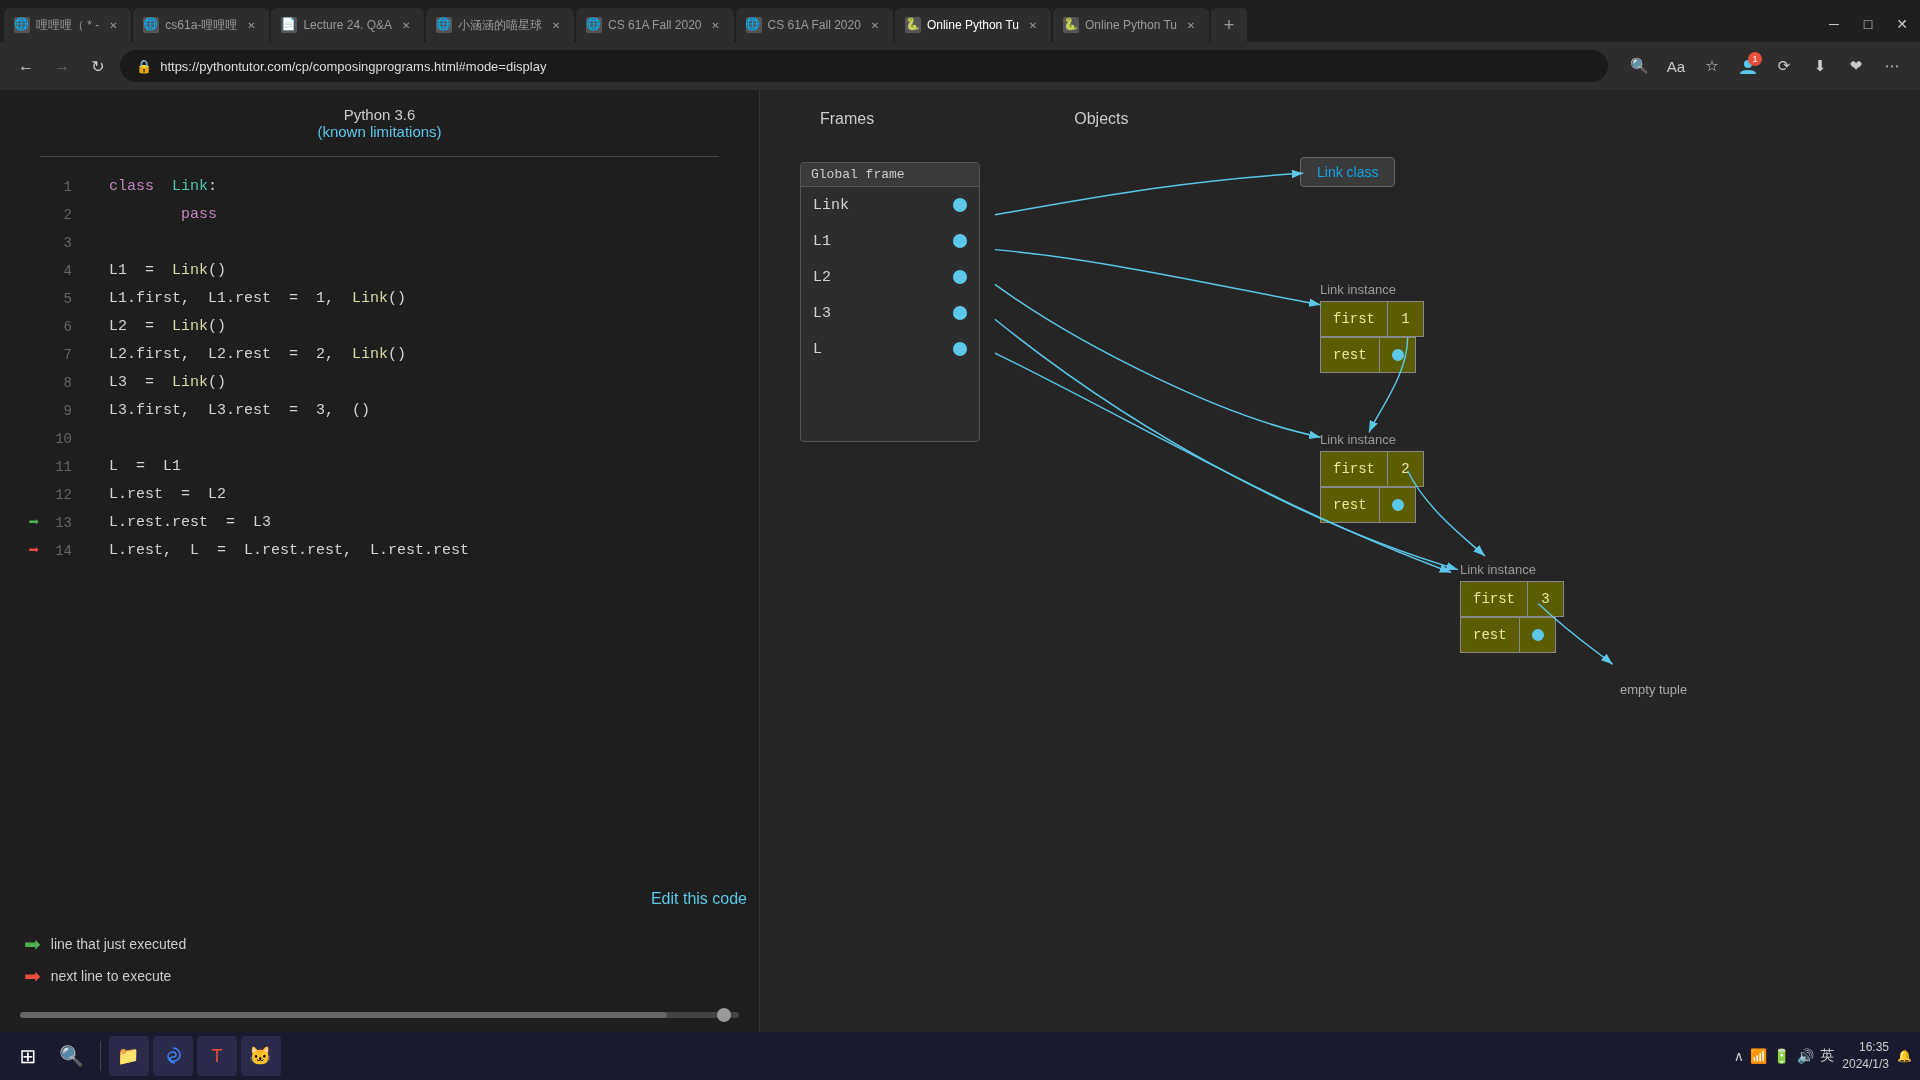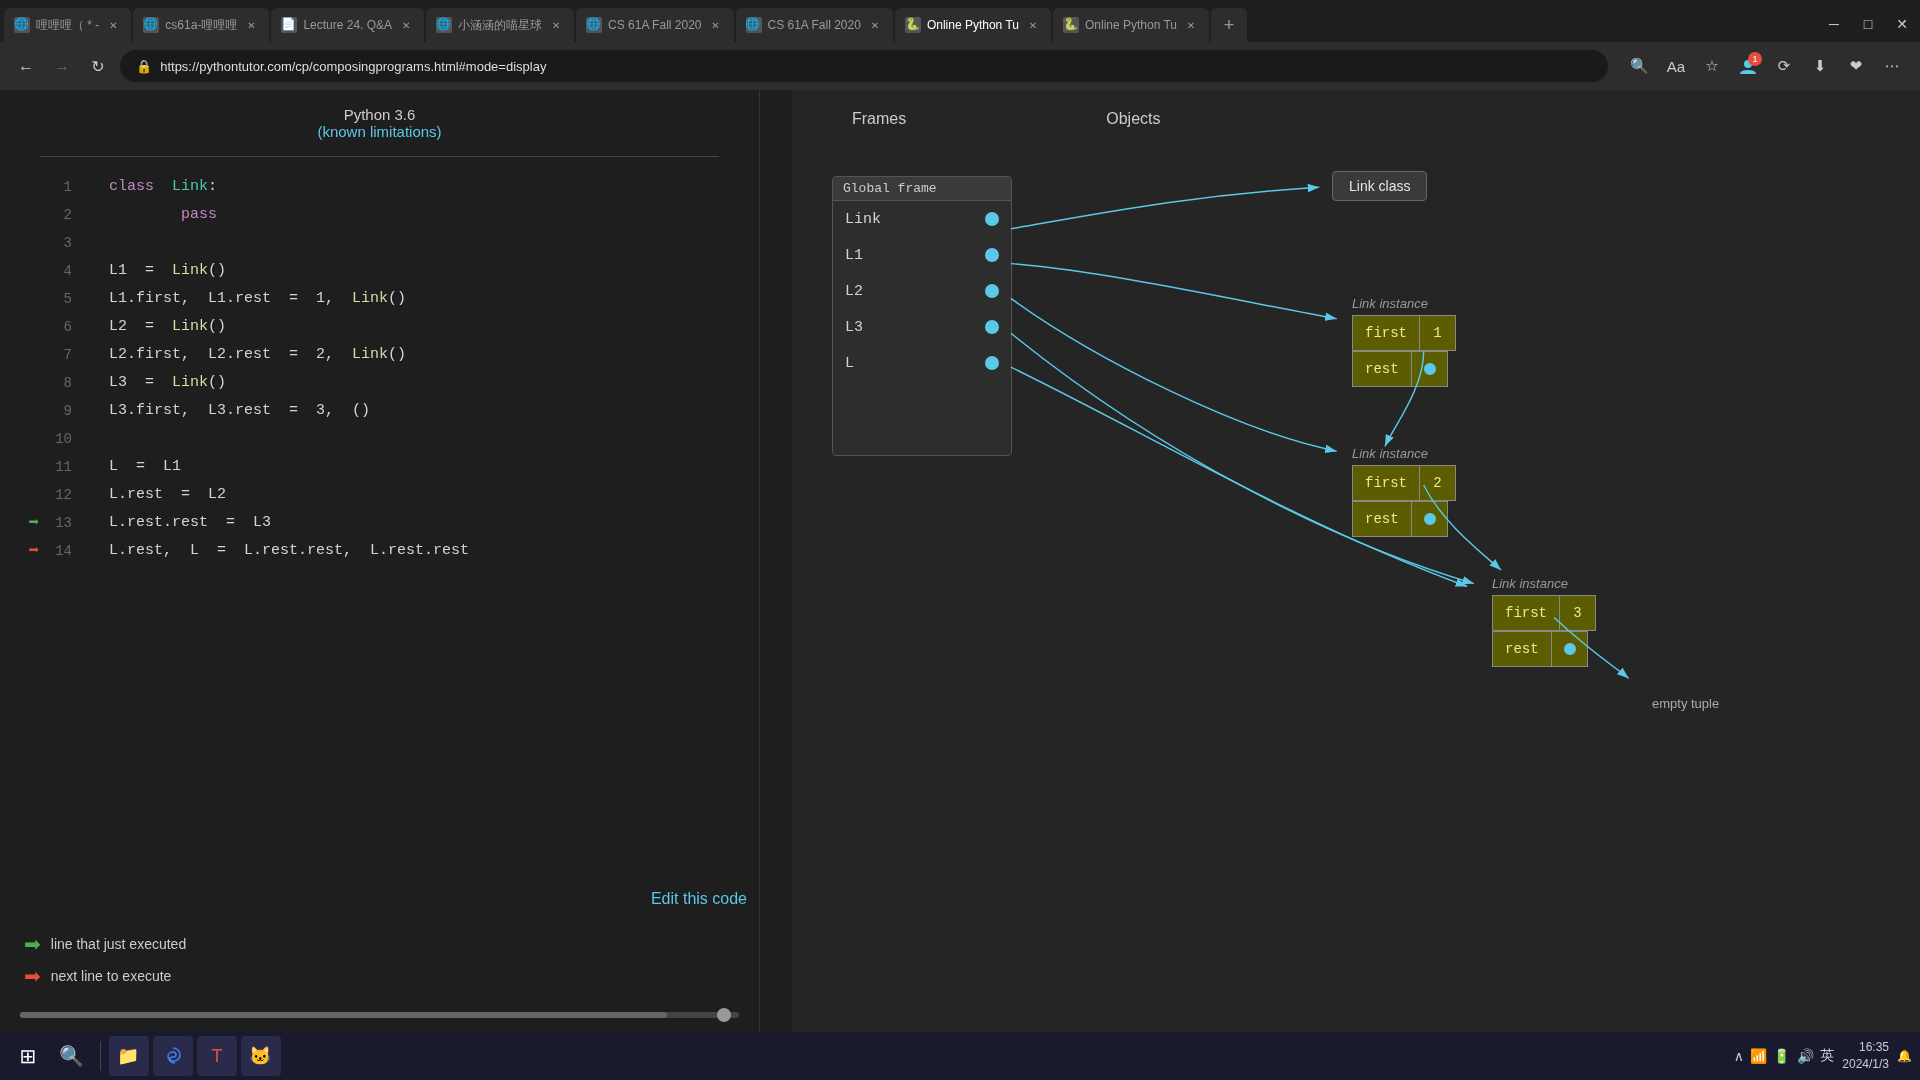--- a/index.html
+++ b/index.html
@@ -126,21 +126,20 @@
       border-radius: 50%;
       font-size: 9px;
       color: white;
       display: flex; align-items: center; justify-content: center;
     }
 
     
     .main-content {
       display: flex;
       height: calc(1080px - 90px);
-      gap: 32px;
     }
 
     
     .code-panel {
       width: 760px;
       background: #1e1e1e;
       display: flex;
       flex-direction: column;
       border-right: 1px solid #333;
     }
@@ -285,21 +284,21 @@
       background: #252526;
       padding: 20px;
       position: relative;
       overflow: hidden;
     }
 
     .viz-headers {
       display: flex;
       gap: 200px;
       padding: 0 40px;
-      margin-bottom: 38px;
+      margin-bottom: 24px;
     }
 
     .viz-container {
       position: relative;
       width: 100%;
       height: 580px;
     }
 
     
     .global-frame {
@@ -344,35 +343,34 @@
     
     .link-class-box {
       position: absolute;
       left: 340px;
       top: 0px;
       background: #3a3a3a;
       border: 1px solid #666;
       border-radius: 4px;
       padding: 6px 16px;
       font-size: 14px;
-      color: #e5e5e5;
+      color: #0ea5e9;
       white-space: nowrap;
     }
 
     .link-instance-box {
       position: absolute;
       border: none;
       display: flex;
       flex-direction: column;
     }
     .instance-header {
       font-size: 13px;
       color: #999;
       margin-bottom: 4px;
-      font-style: italic;
     }
     .instance-row {
       display: flex;
       align-items: center;
       height: 36px;
     }
     .instance-key {
       background: #5c5c00;
       border: 1px solid #888;
       color: #e8e8a0;

